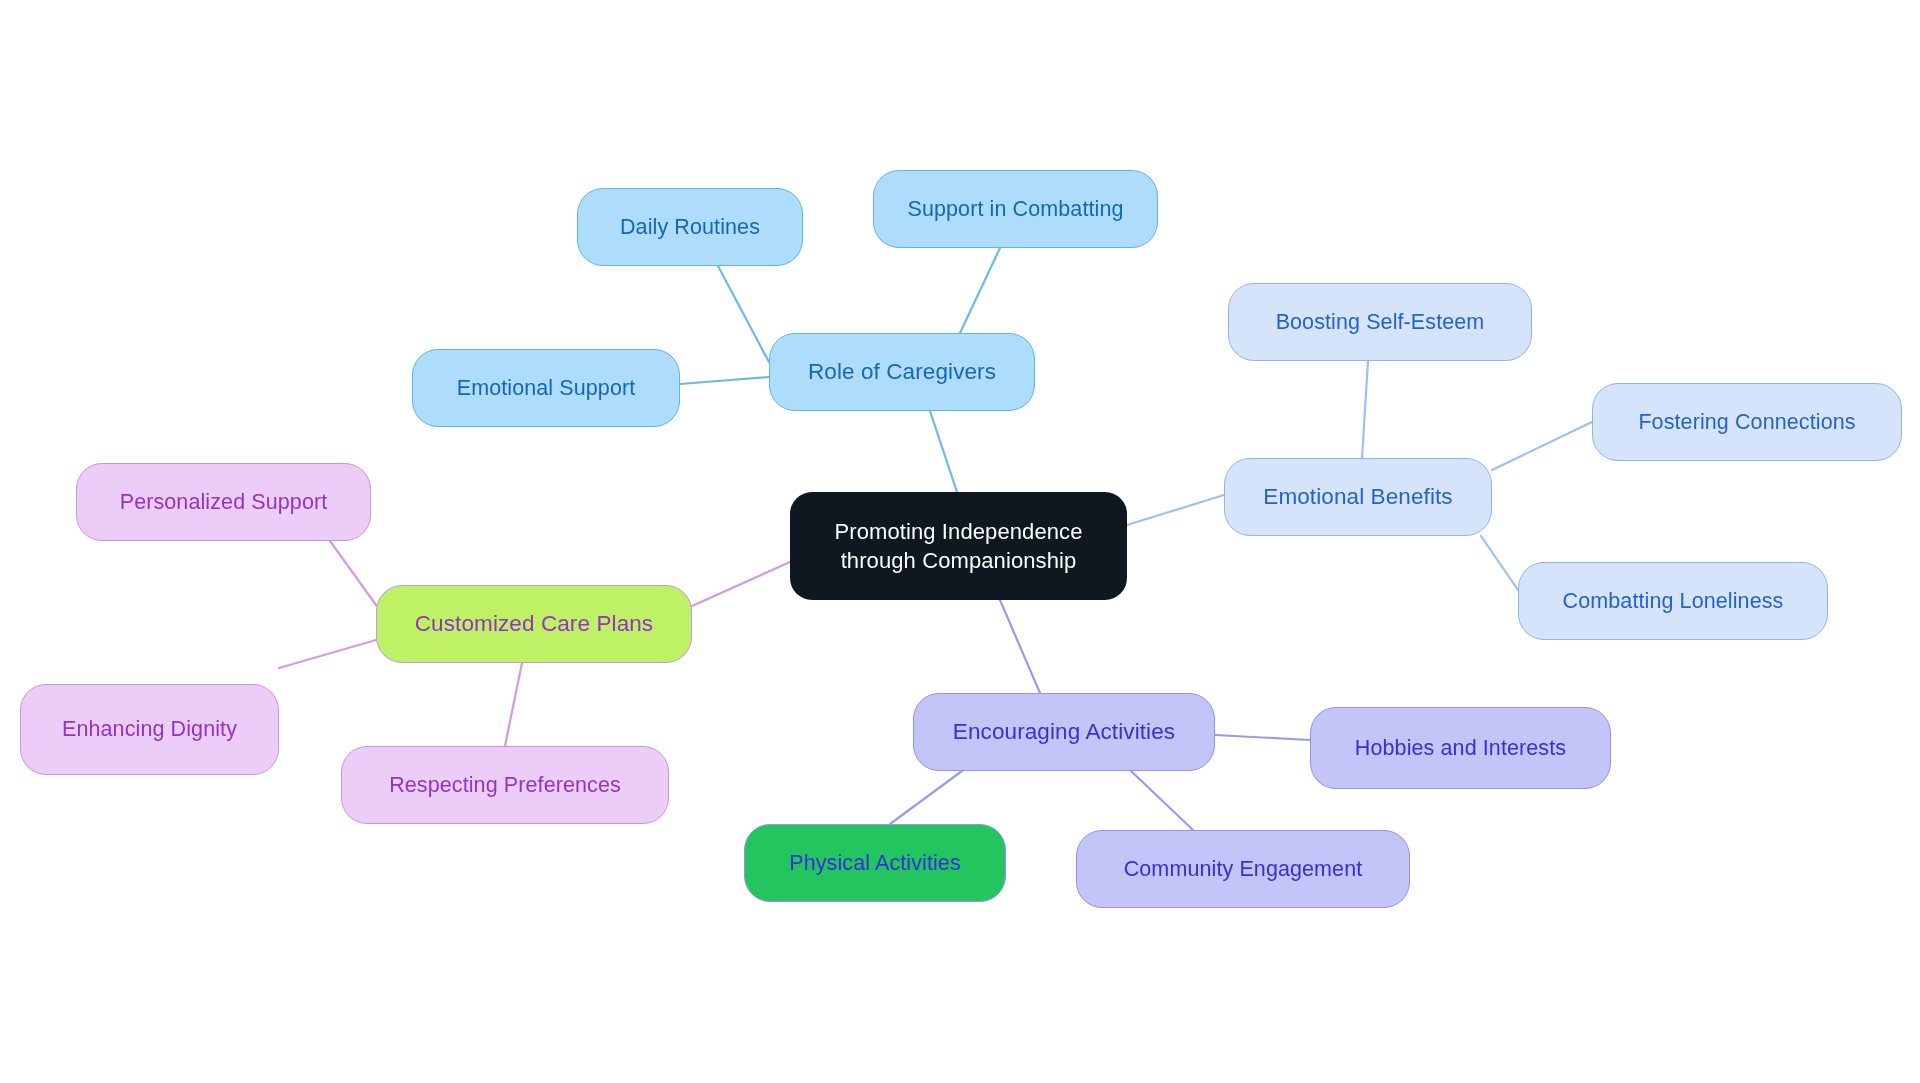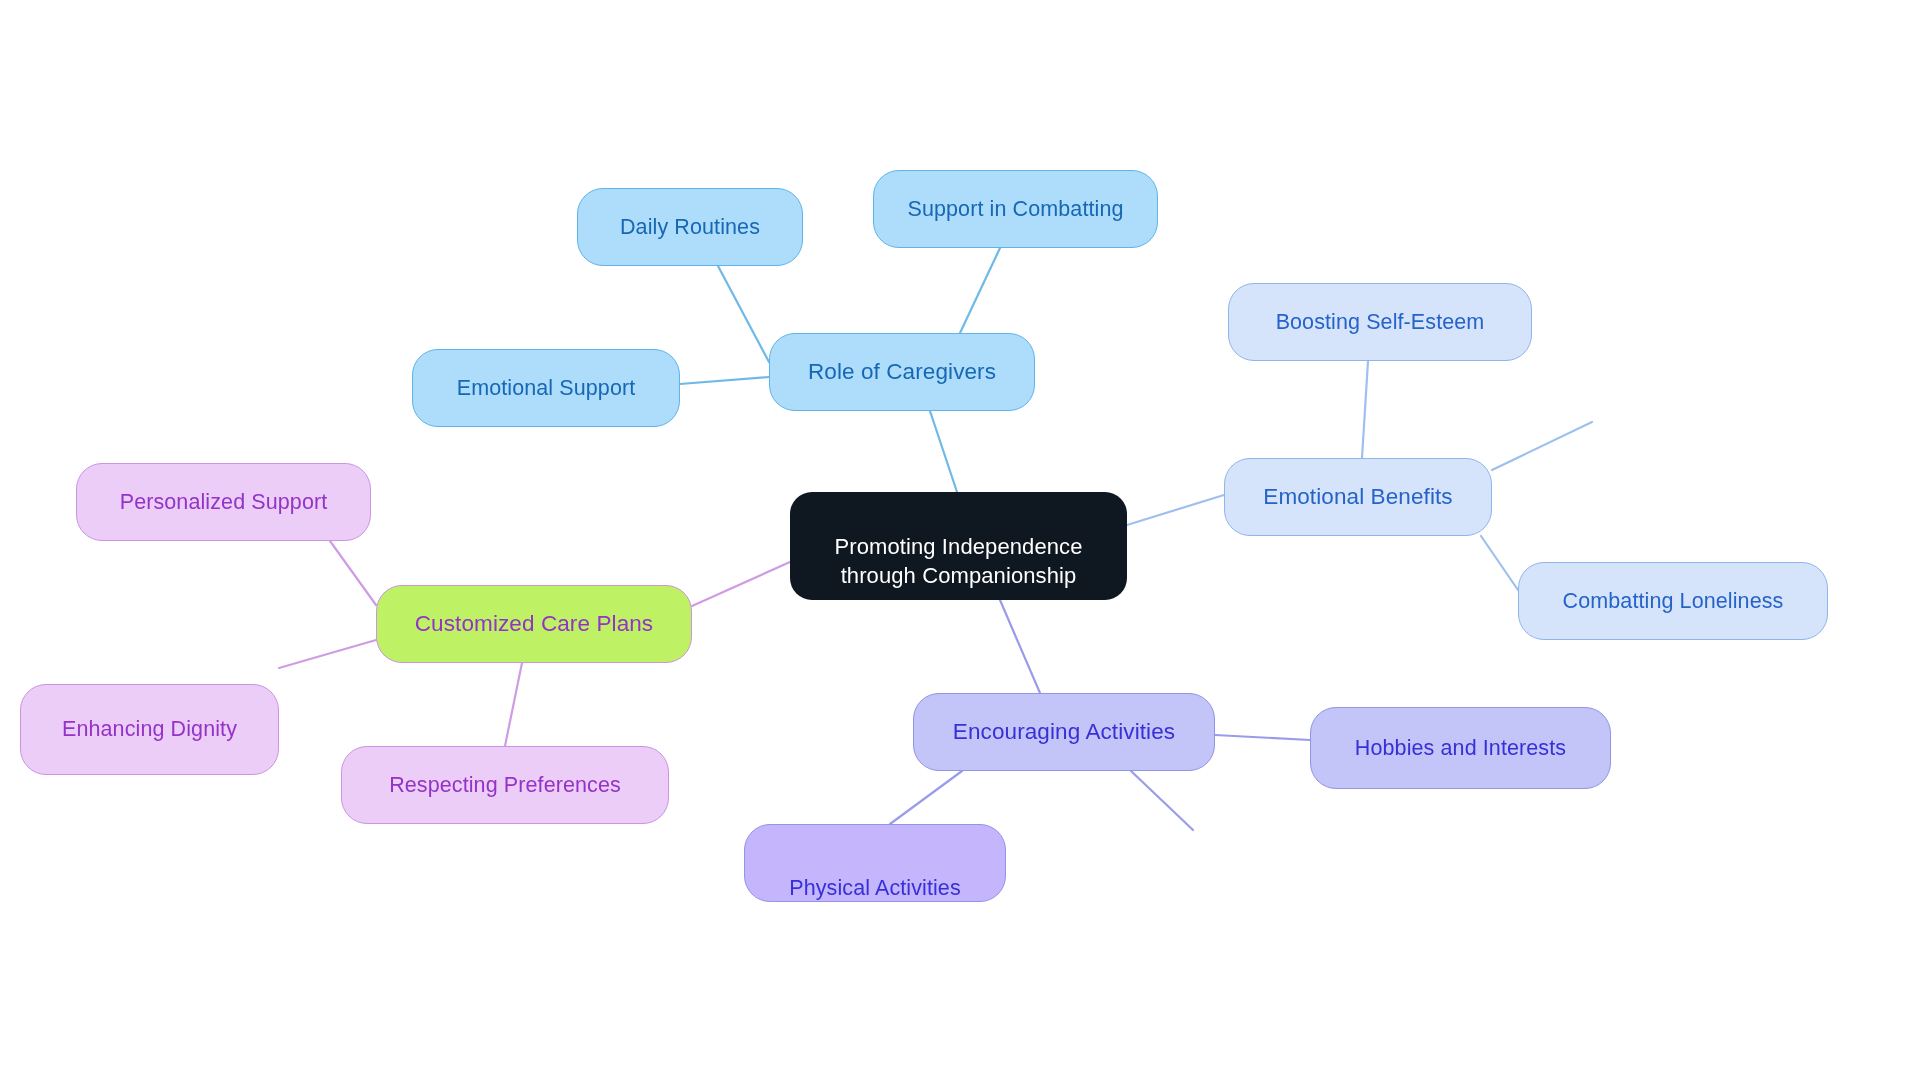--- a/index.html
+++ b/index.html
@@ -39,22 +39,21 @@
     border-width: 1.5px;
     white-space: pre-line;
     line-height: 1.22;
     letter-spacing: 0.1px;
   }
   .node-root {
     border-radius: 22px;
     border-width: 0;
     font-size: 22px;
     line-height: 1.32;
-    padding: 10px 18px;
-    align-items: flex-end;
+    padding: 0 18px;
   }
   .node-branch {
     font-size: 22.5px;
   }
   .node-leaf {
     font-size: 21.5px;
   }
   .node-label {
     display: block;
     width: 100%;
@@ -83,21 +82,23 @@
       <line x1="522" y1="663" x2="505" y2="746" stroke="#cf9ce4" stroke-width="2.2" stroke-linecap="round"></line>
     </svg>
 <div class="node node-root" style="left: 790px; top: 492px; width: 337px; height: 108px; background: rgb(15, 23, 32); color: rgb(255, 255, 255); border: none;"><span class="node-label">Promoting Independence
 through Companionship</span></div>
     <div class="node node-branch" style="left: 769px; top: 333px; width: 266px; height: 78px; background: rgb(174, 220, 251); color: rgb(22, 104, 181); border-color: rgb(95, 180, 232);"><span class="node-label">Role of Caregivers</span></div>
     <div class="node node-leaf" style="left: 577px; top: 188px; width: 226px; height: 78px; background: rgb(174, 220, 251); color: rgb(22, 104, 181); border-color: rgb(95, 180, 232);"><span class="node-label">Daily Routines</span></div>
     <div class="node node-leaf" style="left: 873px; top: 170px; width: 285px; height: 78px; background: rgb(174, 220, 251); color: rgb(22, 104, 181); border-color: rgb(95, 180, 232);"><span class="node-label">Support in Combatting</span></div>
     <div class="node node-leaf" style="left: 412px; top: 349px; width: 268px; height: 78px; background: rgb(174, 220, 251); color: rgb(22, 104, 181); border-color: rgb(95, 180, 232);"><span class="node-label">Emotional Support</span></div>
     <div class="node node-branch" style="left: 1224px; top: 458px; width: 268px; height: 78px; background: rgb(213, 228, 251); color: rgb(37, 99, 201); border-color: rgb(143, 182, 234);"><span class="node-label">Emotional Benefits</span></div>
     <div class="node node-leaf" style="left: 1228px; top: 283px; width: 304px; height: 78px; background: rgb(213, 228, 251); color: rgb(37, 99, 201); border-color: rgb(143, 182, 234);"><span class="node-label">Boosting Self-Esteem</span></div>
+    <div class="node node-leaf" style="left: 1592px; top: 383px; width: 310px; height: 78px; background: rgb(213, 228, 251); color: rgb(37, 99, 201); border-color: rgb(143, 182, 234);"><span class="node-label">Fostering Connections</span></div>
     <div class="node node-leaf" style="left: 1518px; top: 562px; width: 310px; height: 78px; background: rgb(213, 228, 251); color: rgb(37, 99, 201); border-color: rgb(143, 182, 234);"><span class="node-label">Combatting Loneliness</span></div>
     <div class="node node-branch" style="left: 913px; top: 693px; width: 302px; height: 78px; background: rgb(195, 196, 248); color: rgb(55, 48, 216); border-color: rgb(146, 148, 230);"><span class="node-label">Encouraging Activities</span></div>
     <div class="node node-leaf" style="left: 1310px; top: 707px; width: 301px; height: 82px; background: rgb(195, 196, 248); color: rgb(55, 48, 216); border-color: rgb(146, 148, 230);"><span class="node-label">Hobbies and Interests</span></div>
-    <div class="node node-leaf" style="left: 744px; top: 824px; width: 262px; height: 78px; background: #c4b5fd; color: rgb(55, 48, 216); border-color: rgb(146, 148, 230); align-items: flex-end;"><span class="node-label">Physical Activities</span></div>
+    <div class="node node-leaf" style="left: 744px; top: 824px; width: 262px; height: 78px; background: #22c55e; color: rgb(55, 48, 216); border-color: rgb(146, 148, 230);"><span class="node-label">Physical Activities</span></div>
+    <div class="node node-leaf" style="left: 1076px; top: 830px; width: 334px; height: 78px; background: rgb(195, 196, 248); color: rgb(55, 48, 216); border-color: rgb(146, 148, 230);"><span class="node-label">Community Engagement</span></div>
     <div class="node node-branch" style="left: 376px; top: 585px; width: 316px; height: 78px; background: #bef264; color: rgb(147, 51, 199); border-color: rgb(203, 149, 226);"><span class="node-label">Customized Care Plans</span></div>
     <div class="node node-leaf" style="left: 76px; top: 463px; width: 295px; height: 78px; background: rgb(236, 205, 247); color: rgb(147, 51, 199); border-color: rgb(203, 149, 226);"><span class="node-label">Personalized Support</span></div>
     <div class="node node-leaf" style="left: 20px; top: 648px; width: 259px; height: 91px; background: rgb(236, 205, 247); color: rgb(147, 51, 199); border-color: rgb(203, 149, 226); margin-top: 36px;"><span class="node-label">Enhancing Dignity</span></div>
     <div class="node node-leaf" style="left: 341px; top: 746px; width: 328px; height: 78px; background: rgb(236, 205, 247); color: rgb(147, 51, 199); border-color: rgb(203, 149, 226);"><span class="node-label">Respecting Preferences</span></div>
   </div>
 
 </body></html>

